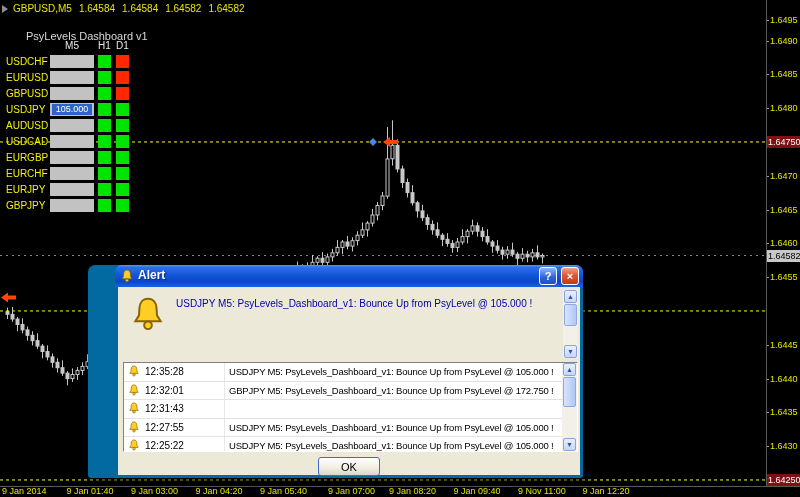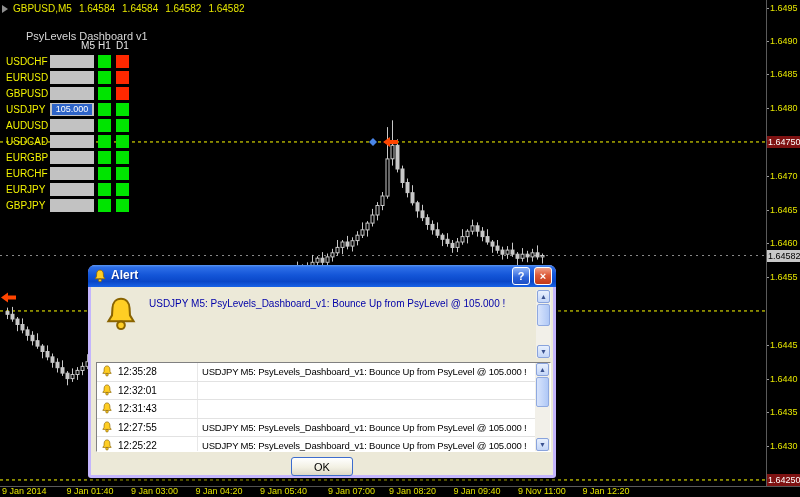--- a/index.html
+++ b/index.html
@@ -14,21 +14,21 @@
   .shift-arrow { position:absolute; left:2px; top:5px; width:0; height:0;
     border-top:4px solid transparent; border-bottom:4px solid transparent;
     border-left:6px solid #8F8F8F; z-index:3; }
   .ohlc { position:absolute; left:13px; top:3px; color:#E6E600; font-size:10px; z-index:3; white-space:nowrap; }
   .ohlc span { margin-right:7px; }
 
   
   .dashboard { position:absolute; left:4px; top:22px; width:132px; z-index:4; }
   .dash-title { position:absolute; left:22px; top:8px; color:#D8D8D8; font-size:11px; white-space:nowrap; }
   .dash-headers { position:absolute; top:18px; left:0; width:132px; height:14px; color:#E8E8E8; font-size:10px; }
-  .dash-headers .h-m5 { position:absolute; left:62px; width:44px; text-align:center; }
+  .dash-headers .h-m5 { position:absolute; left:46px; width:44px; text-align:center; }
   .dash-headers .h-h1 { position:absolute; left:92px; width:17px; text-align:center; }
   .dash-headers .h-d1 { position:absolute; left:110px; width:17px; text-align:center; }
   #dash-rows { position:absolute; top:32px; left:0; width:132px; }
   .dash-row { position:relative; height:16px; }
   .dsym { position:absolute; left:2px; top:2px; color:#F2F200; font-size:10px; }
   .m5box { position:absolute; left:46px; top:1px; width:44px; height:13px; background:#C2C2C2; }
   .m5val { display:block; margin:1px 2px; background:#2E64C8; color:#FFFFFF;
            font-size:9px; line-height:11px; text-align:center; }
   .cell { position:absolute; top:1px; width:13px; height:13px; }
   .cell.h1 { left:94px; } .cell.d1 { left:112px; }
@@ -40,22 +40,22 @@
   .pbox { position:absolute; left:0; width:32px; font-size:9px; padding:1px 0 1px 1px; }
   .pbox.psy { background:#7E1212; color:#FFFFFF; }
   .pbox.bid { background:#C8C8C8; color:#000000; }
   #time-axis { position:absolute; left:0; top:487px; width:766px; height:10px; z-index:2; }
   .tlabel { position:absolute; top:-1px; color:#E6E600; font-size:9px; white-space:nowrap; }
   .vsep { position:absolute; left:766px; top:0; width:1px; height:486px; background:#5A5A5A; z-index:2; }
   .hsep { position:absolute; left:0; top:486px; width:800px; height:1px; background:#5A5A5A; z-index:2; }
 
   
   .dialog { position:absolute; left:88px; top:265px; width:468px; height:213px; z-index:10;
-            background:#c4b5fd; border-radius:7px 7px 3px 3px;
-            box-shadow:3px 4px 10px rgba(0,0,0,0.55); }
+            background:#0369a1; border-radius:7px 7px 3px 3px;
+            box-shadow:3px 4px 10px rgba(0,0,0,0.55);padding-left:27px; }
   .titlebar { position:relative; height:22px; border-radius:7px 7px 0 0;
     background:linear-gradient(180deg,#5A96F0 0%,#2E6FE8 10%,#1456D8 45%,#0A47C8 75%,#1862E6 100%); }
   .tb-bell { position:absolute; left:5px; top:4px; width:14px; height:14px; }
   .title-text { position:absolute; left:23px; top:3px; color:#FFFFFF; font-size:12px; font-weight:bold;
                 text-shadow:1px 1px 1px #00268C; }
   .tb-btn { position:absolute; top:2px; width:18px; height:18px; border:1px solid #FFFFFF; border-radius:3px;
             box-sizing:border-box; color:#FFFFFF; font-size:11px; font-weight:bold; text-align:center; line-height:16px; }
   .tb-help { right:26px; background:linear-gradient(180deg,#8FB4F8,#2B62D9 60%,#1E4FC4); }
   .tb-close { right:4px; background:linear-gradient(180deg,#F0A088,#DD5A38 45%,#C23A18); }
   .dialog-body { position:relative; margin:0 3px 3px 3px; height:188px; background:#ECE9D8; }
@@ -388,21 +388,21 @@
         <div class="dash-row">
           <span class="dsym">GBPJPY</span>
           <span class="m5box"></span>
           <span class="cell h1" style="background: rgb(0, 228, 0);"></span>
           <span class="cell d1" style="background: rgb(0, 228, 0);"></span>
         </div>
       </div>
   </div>
 
   <div id="price-axis">
-      <div class="ptick" style="top: 3px; text-align: right;">1.6495</div>
+      <div class="ptick" style="top: 15px; text-align: right;">1.6495</div>
       <div class="ptick" style="top: 35.56px;">1.6490</div>
       <div class="ptick" style="top: 69.36px;">1.6485</div>
       <div class="ptick" style="top: 103.16px;">1.6480</div>
       <div class="ptick" style="top: 170.76px;">1.6470</div>
       <div class="ptick" style="top: 204.56px;">1.6465</div>
       <div class="ptick" style="top: 238.36px;">1.6460</div>
       <div class="ptick" style="top: 272.16px;">1.6455</div>
       <div class="ptick" style="top: 339.76px;">1.6445</div>
       <div class="ptick" style="top: 373.56px;">1.6440</div>
       <div class="ptick" style="top: 407.36px;">1.6435</div>
@@ -459,20 +459,21 @@
               <span class="vline"></span>
               <span class="arow-msg">USDJPY M5: PsyLevels_Dashboard_v1: Bounce Up from PsyLevel @ 105.000 !</span>
             </div>
             <div class="alert-row">
               <svg viewBox="0 0 16 16" class="row-bell">
     <path d="M8 1.2 C5.7 1.2 4.3 3 4.2 5.4 L4 8.6 L2.4 11.2 L13.6 11.2 L12 8.6 L11.8 5.4 C11.7 3 10.3 1.2 8 1.2 Z" fill="#FFCE24" stroke="#8A6400" stroke-width="0.9"></path>
     <circle cx="8" cy="13" r="1.7" fill="#FFCE24" stroke="#8A6400" stroke-width="0.9"></circle>
   </svg>
               <span class="arow-time">12:32:01</span>
               <span class="vline"></span>
+              <span class="arow-msg">GBPJPY M5: PsyLevels_Dashboard_v1: Bounce Up from PsyLevel @ 172.750 !</span>
             </div>
             <div class="alert-row">
               <svg viewBox="0 0 16 16" class="row-bell">
     <path d="M8 1.2 C5.7 1.2 4.3 3 4.2 5.4 L4 8.6 L2.4 11.2 L13.6 11.2 L12 8.6 L11.8 5.4 C11.7 3 10.3 1.2 8 1.2 Z" fill="#FFCE24" stroke="#8A6400" stroke-width="0.9"></path>
     <circle cx="8" cy="13" r="1.7" fill="#FFCE24" stroke="#8A6400" stroke-width="0.9"></circle>
   </svg>
               <span class="arow-time">12:31:43</span>
               <span class="vline"></span>
             </div>
             <div class="alert-row">

